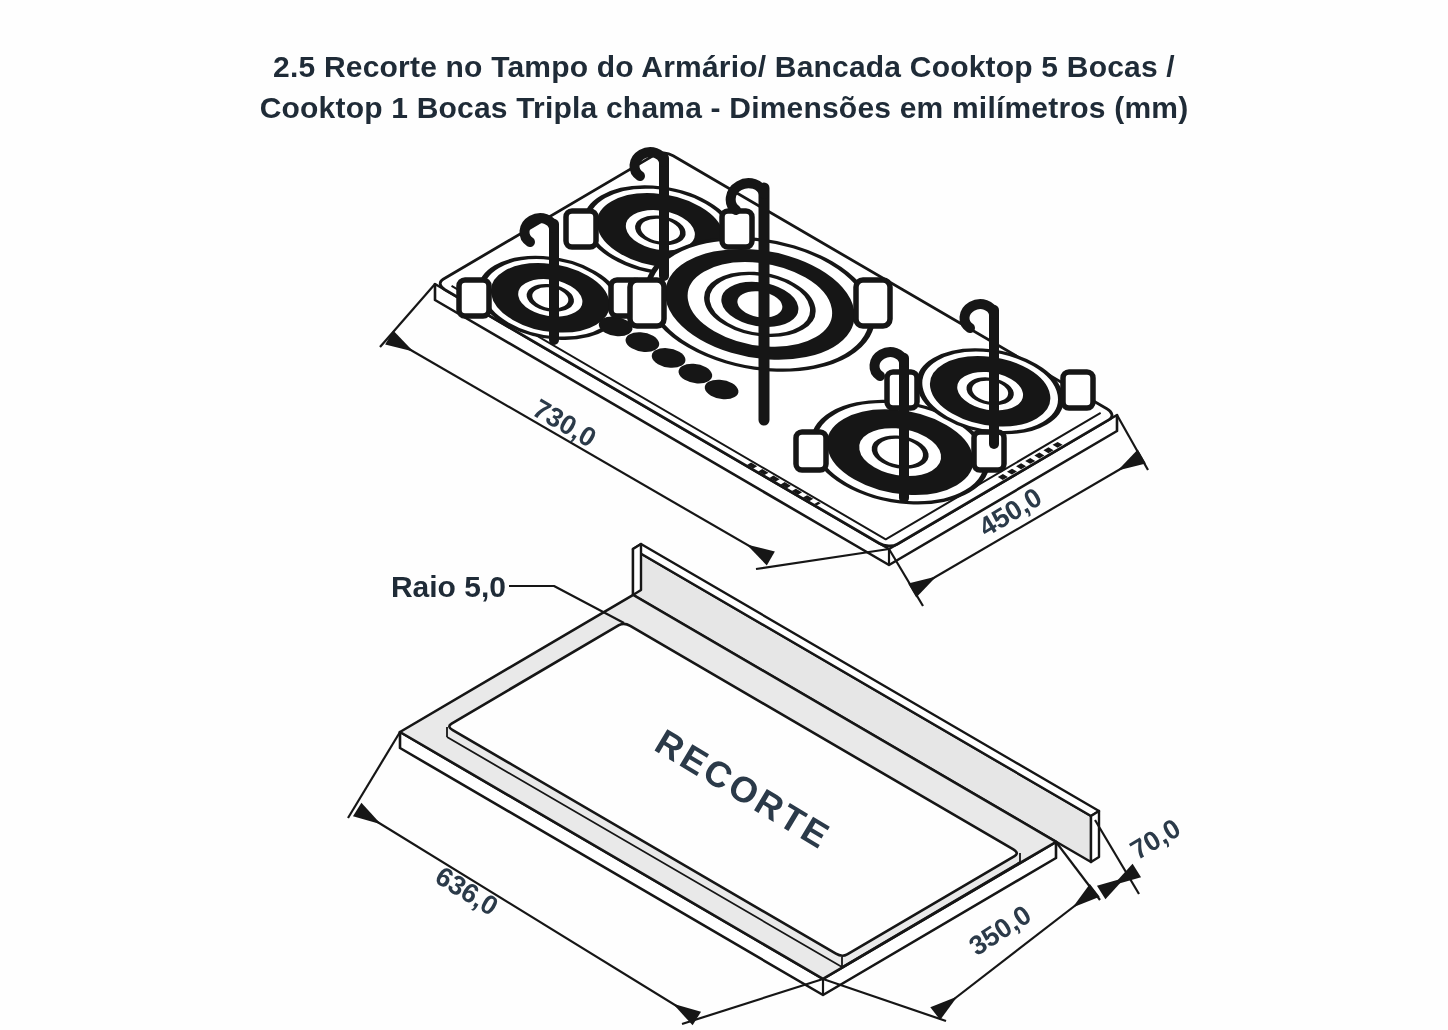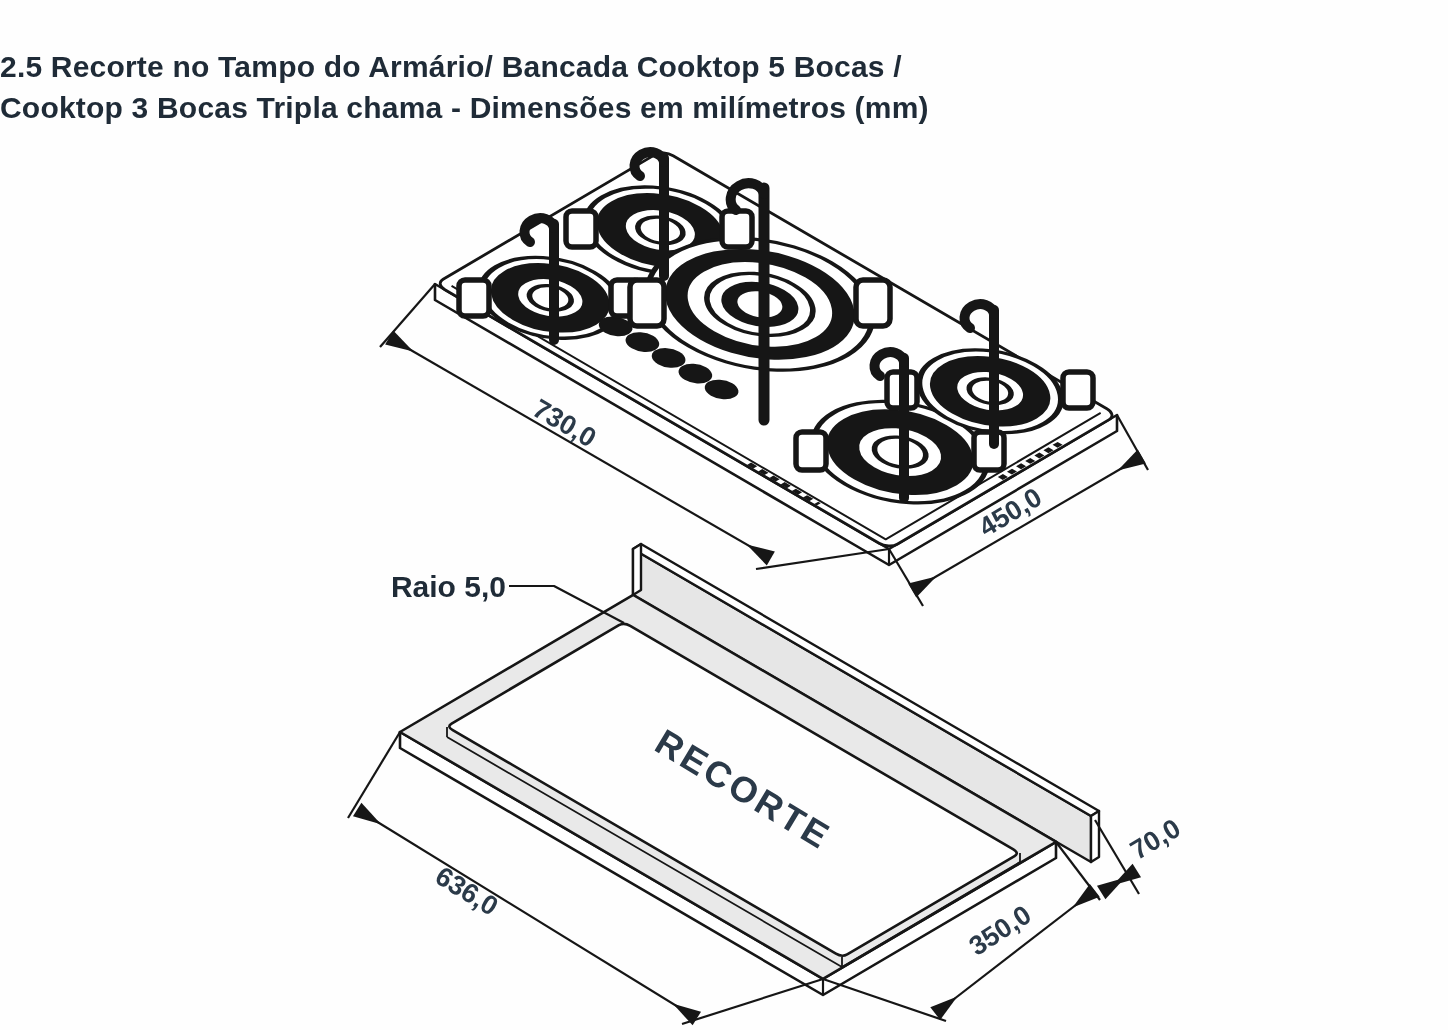--- a/index.html
+++ b/index.html
@@ -1,34 +1,34 @@
 <!DOCTYPE html>
 <html><head>
 <meta charset="utf-8">
 <style>
   html,body{margin:0;padding:0;background:#ffffff;}
   .page{position:relative;width:1448px;height:1030px;background:#fefefe;overflow:hidden;
         font-family:"Liberation Sans", sans-serif;}
-  .title{position:absolute;top:46px;left:0;right:0;text-align:left;
+  .title{position:absolute;top:46px;left:0;right:0;text-align:center;
          font-weight:bold;font-size:30px;line-height:41px;color:#1f2b37;letter-spacing:.2px;}
   svg.canvas{position:absolute;left:0;top:0;}
   svg text{font-family:"Liberation Sans", sans-serif;font-weight:bold;}
   .dimlabel{font-size:27px;}
   .raio{font-size:30px;}
   .recorte{font-size:36px;letter-spacing:3px;}
   .ink{stroke:#161616;}
 </style>
 </head>
 <body>
 
 <div class="page">
 
   <div class="title">
     <div>2.5 Recorte no Tampo do Armário/ Bancada Cooktop 5 Bocas /</div>
-    <div>Cooktop 3 Bocas Tripla chama - Dimensões em milímetros (mm)</div>
+    <div>Cooktop 1 Bocas Tripla chama - Dimensões em milímetros (mm)</div>
   </div>
 
   <svg class="canvas" width="1448" height="1030" viewBox="0 0 1448 1030">
     <defs>
       <marker id="arr" viewBox="0 0 13 8" refX="12" refY="4" markerWidth="14" markerHeight="9" orient="auto-start-reverse">
         <path d="M0.6,4 L12.4,0.6 L12.4,7.4 Z" fill="#161616"></path>
       </marker>
     </defs>
 
     <g stroke-linejoin="round">

